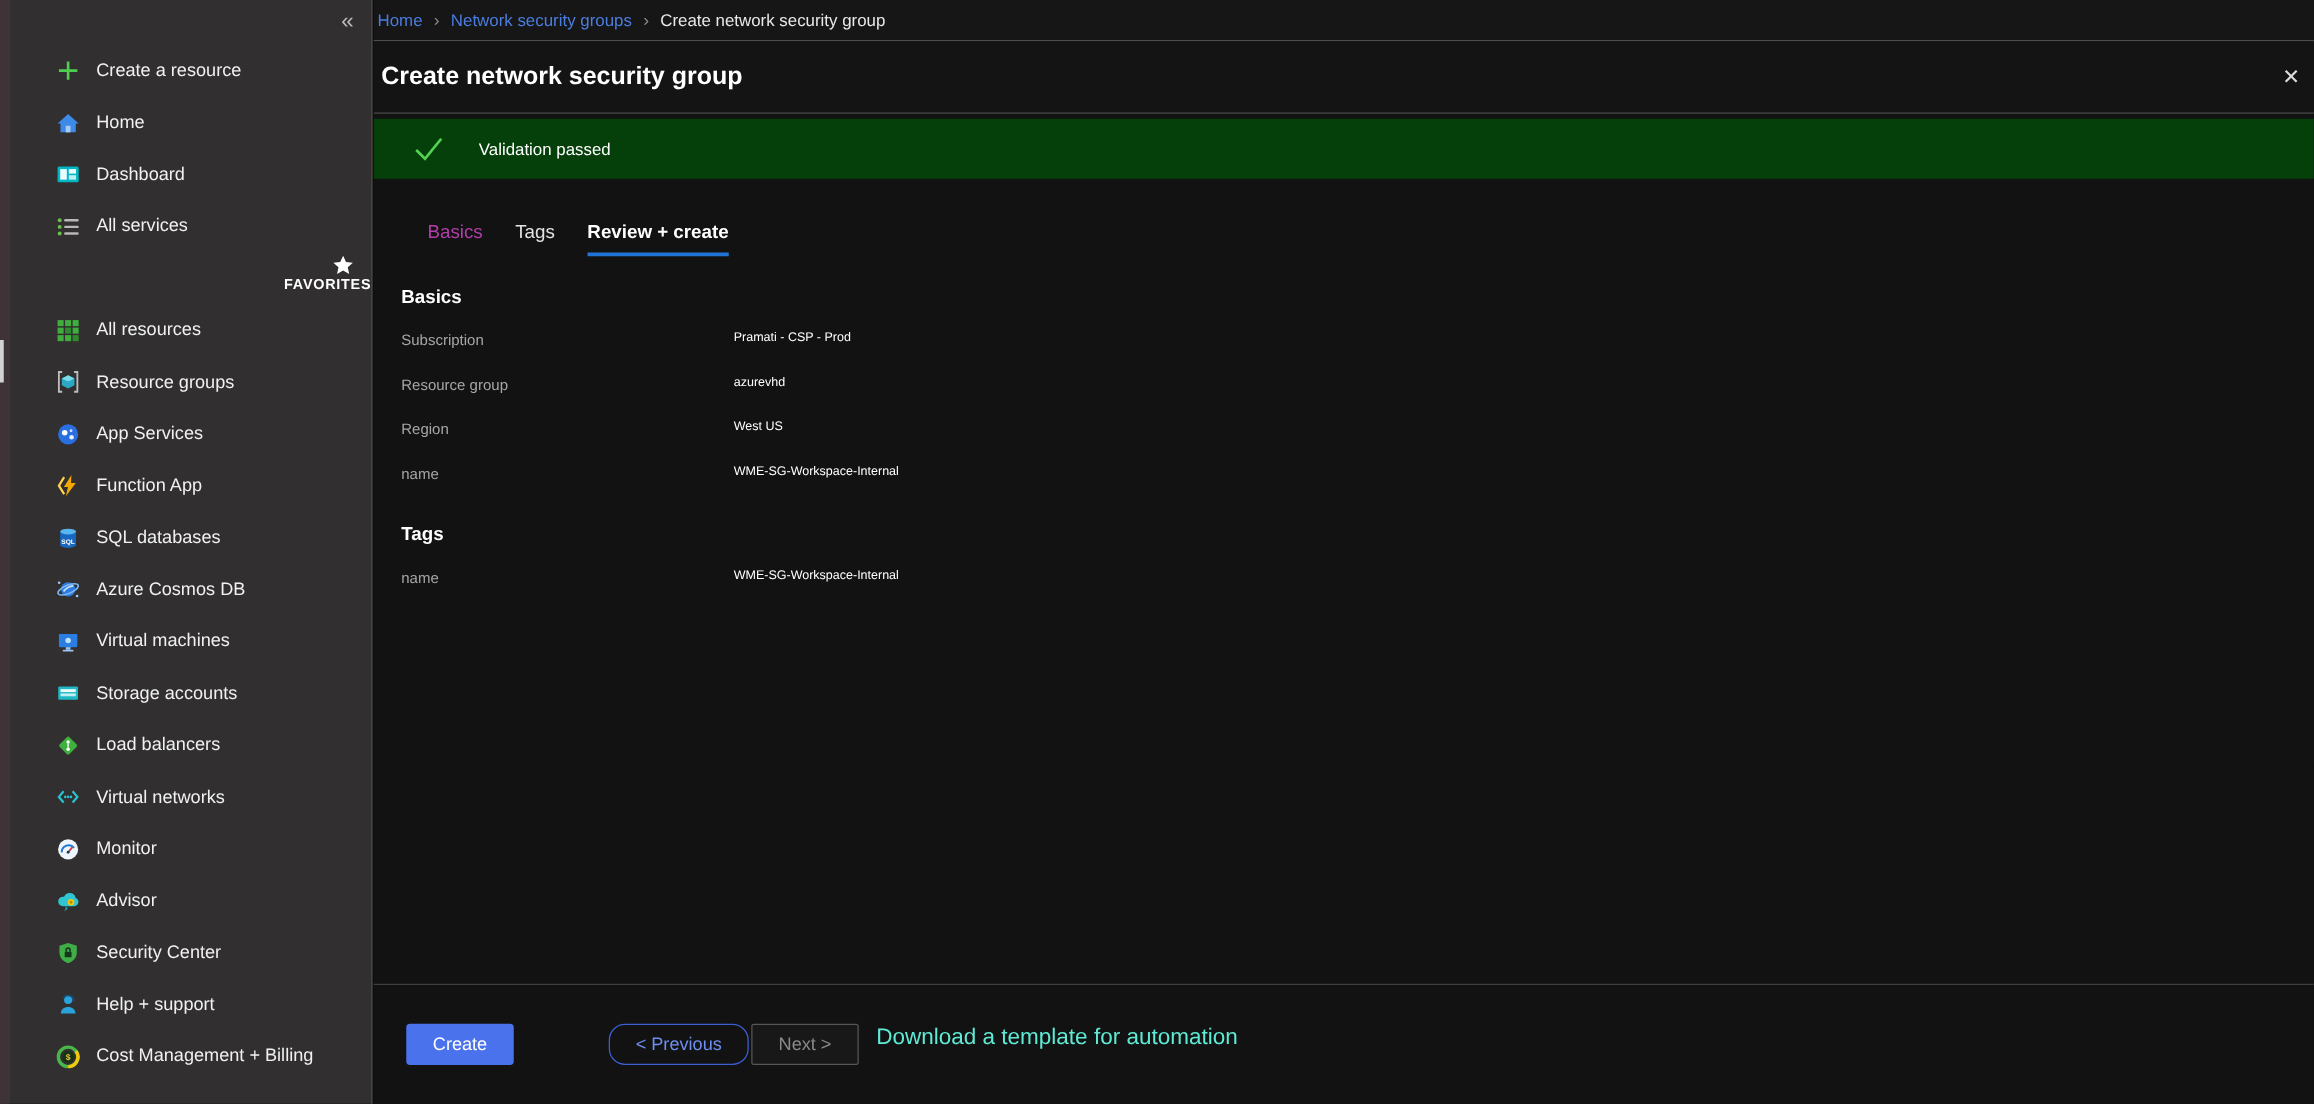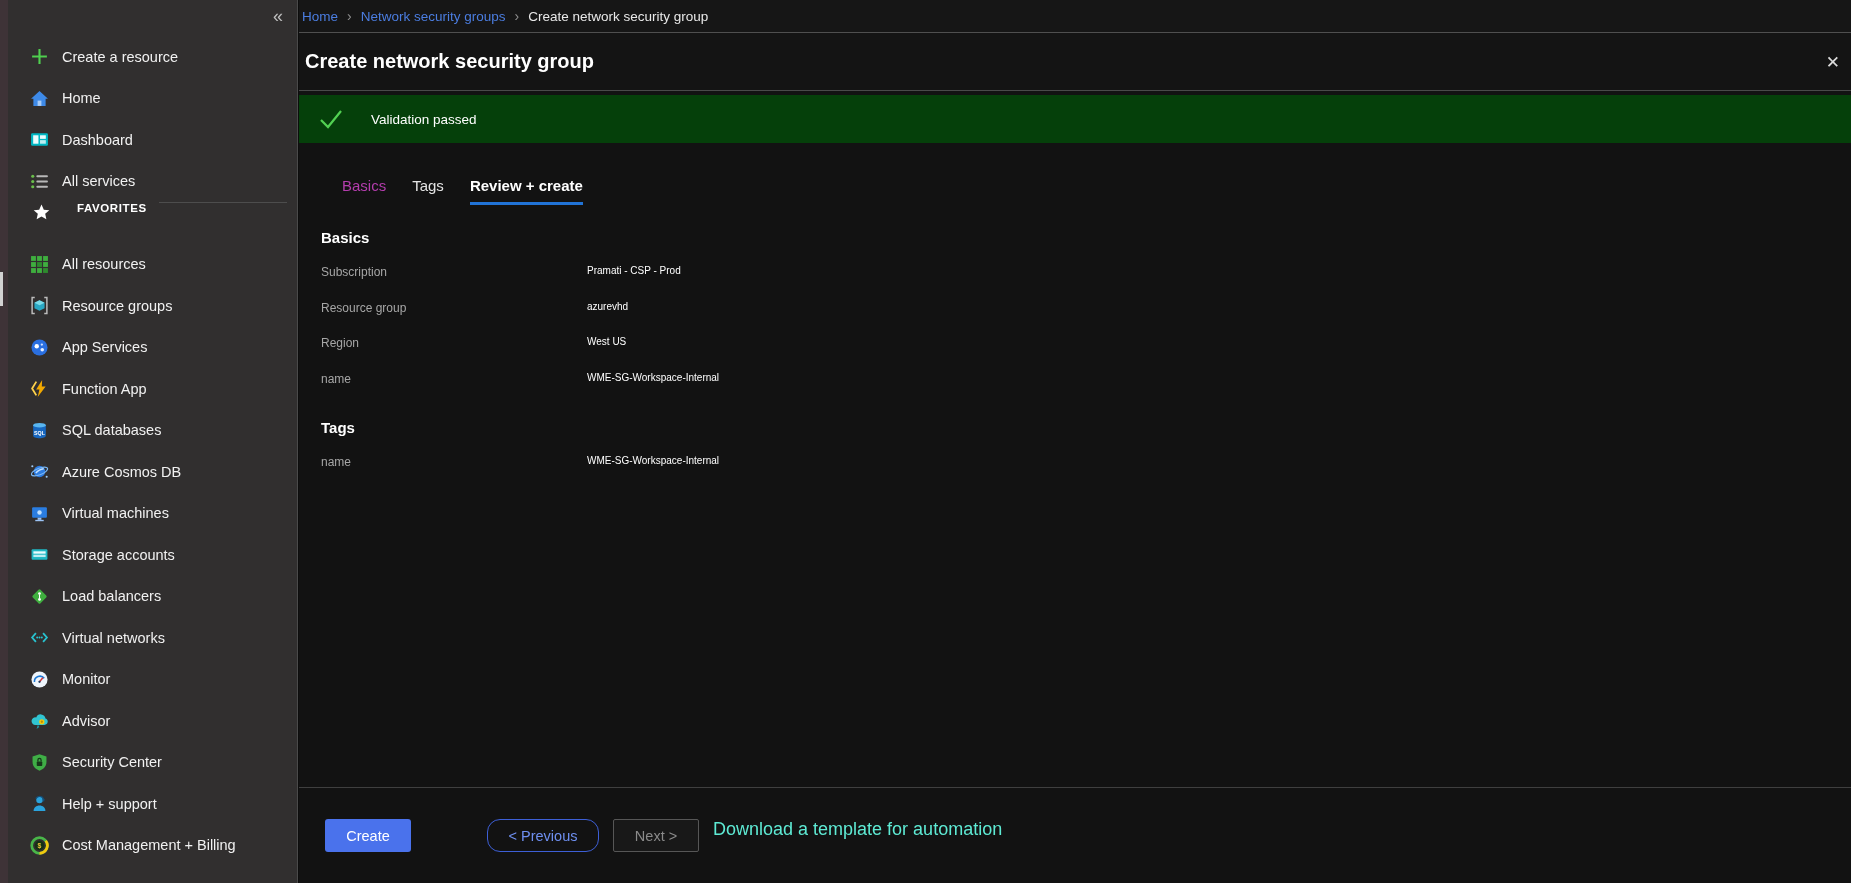--- a/index.html
+++ b/index.html
@@ -6,42 +6,42 @@
   body{width:1851px;height:883px;position:relative;overflow:hidden;
        font-family:"Liberation Sans","DejaVu Sans",sans-serif;
        -webkit-font-smoothing:antialiased;}
 
   
   .sidebar{position:absolute;left:0;top:0;width:298px;height:883px;
            background:#312f2f;border-right:1px solid #4a4a4a;box-sizing:border-box;}
   .side-strip{position:absolute;left:0;top:0;width:8px;height:100%;background:#3e3337;}
   .scroll-tick{position:absolute;left:0;top:272px;width:3px;height:34px;background:#d2d2d2;}
   .collapse{position:absolute;top:7px;right:14px;color:#bdbdbd;font-size:18px;line-height:18px;cursor:pointer;}
-  .nav{position:absolute;top:36px;left:3px;right:0;}
+  .nav{position:absolute;top:36px;left:18px;right:0;}
   .nav-item{height:41.5px;display:flex;align-items:center;padding-left:26px;
             color:#f1f1f1;font-size:14.5px;cursor:pointer;box-sizing:border-box;}
   .ic{width:20px;height:20px;margin-right:13px;flex:none;display:flex;align-items:center;justify-content:center;}
   .ic svg{width:19px;height:19px;display:block;}
-  .fav-header{height:41.5px;display:flex;align-items:flex-start;padding-left:28px;box-sizing:border-box;}
+  .fav-header{height:41.5px;display:flex;align-items:flex-end;padding-left:28px;box-sizing:border-box;flex-direction:column;}
   .fav-label{font-size:11.5px;font-weight:bold;letter-spacing:.6px;color:#ffffff;margin-left:13px;}
   .fav-rule{flex:1;height:1px;background:#4d4d4d;margin:0 10px 0 12px;}
 
   
   .main{position:absolute;left:299px;right:0;top:0;bottom:0;background:#121212;}
   .crumbbar{height:33px;display:flex;align-items:center;padding-left:3px;background:#161616;
             border-bottom:1px solid #4f4f4f;font-size:13.5px;box-sizing:border-box;}
   .crumb-link{color:#4b7de0;cursor:pointer;}
   .crumb-sep{color:#8f8f8f;margin:0 9px;font-size:14px;}
   .crumb-current{color:#e8e8e8;}
   .titlebar{height:58px;position:relative;display:flex;align-items:center;
             border-bottom:1px solid #4a4a4a;background:#141414;box-sizing:border-box;}
   .title{padding-left:6px;font-size:20px;font-weight:600;color:#ffffff;}
   .close{position:absolute;right:11px;top:50%;transform:translateY(-50%);
          color:#dcdcdc;font-size:17px;cursor:pointer;}
-  .banner{margin-top:4px;height:48px;background:#05400a;display:flex;align-items:center;padding-left:20px;}
+  .banner{margin-top:4px;height:48px;background:#05400a;display:flex;align-items:center;padding-left:32px;}
   .banner .check{margin-right:28px;display:flex;}
   .btext{color:#ffffff;font-size:13.5px;}
 
   .tabs{display:flex;gap:26px;padding:34px 0 0 43px;}
   .tab{font-size:15px;padding-bottom:8px;cursor:pointer;border-bottom:3px solid transparent;}
   .tab.visited{color:#b43dad;}
   .tab.default{color:#e4e4e4;}
   .tab.active{color:#ffffff;font-weight:600;border-bottom-color:#2173d6;}
 
   .sections{padding-left:22px;margin-top:24px;}
@@ -51,21 +51,21 @@
   .kv-lbl{width:266px;flex:none;color:#a6a6a6;font-size:12px;}
   .kv-val{color:#ffffff;font-size:10px;}
 
   .footer{position:absolute;left:0;right:0;bottom:0;height:96px;
           border-top:1px solid #3f3f3f;background:#121212;box-sizing:border-box;}
   .footer-inner{display:flex;align-items:flex-start;padding:31px 0 0 26px;}
   .btn{height:33px;font-size:14.5px;font-family:inherit;box-sizing:border-box;}
   .btn-create{width:86px;background:#4a72ec;color:#fff;border:none;border-radius:3px;cursor:pointer;}
   .btn-prev{margin-left:76px;width:112px;background:transparent;border:1px solid #3d5fd6;
             color:#6e8ff0;border-radius:13px;cursor:pointer;}
-  .btn-next{margin-left:14px;width:86px;background:#181818;border:1px solid #565656;
+  .btn-next{margin-left:2px;width:86px;background:#181818;border:1px solid #565656;
             color:#8a8a8a;border-radius:2px;}
   .dl-link{margin-left:14px;color:#5eead4;font-size:18px;cursor:pointer;}
 </style>
 </head>
 <body>
 
 <div class="sidebar">
   <div class="side-strip"></div>
   <div class="scroll-tick"></div>
   <div class="collapse">«</div>

